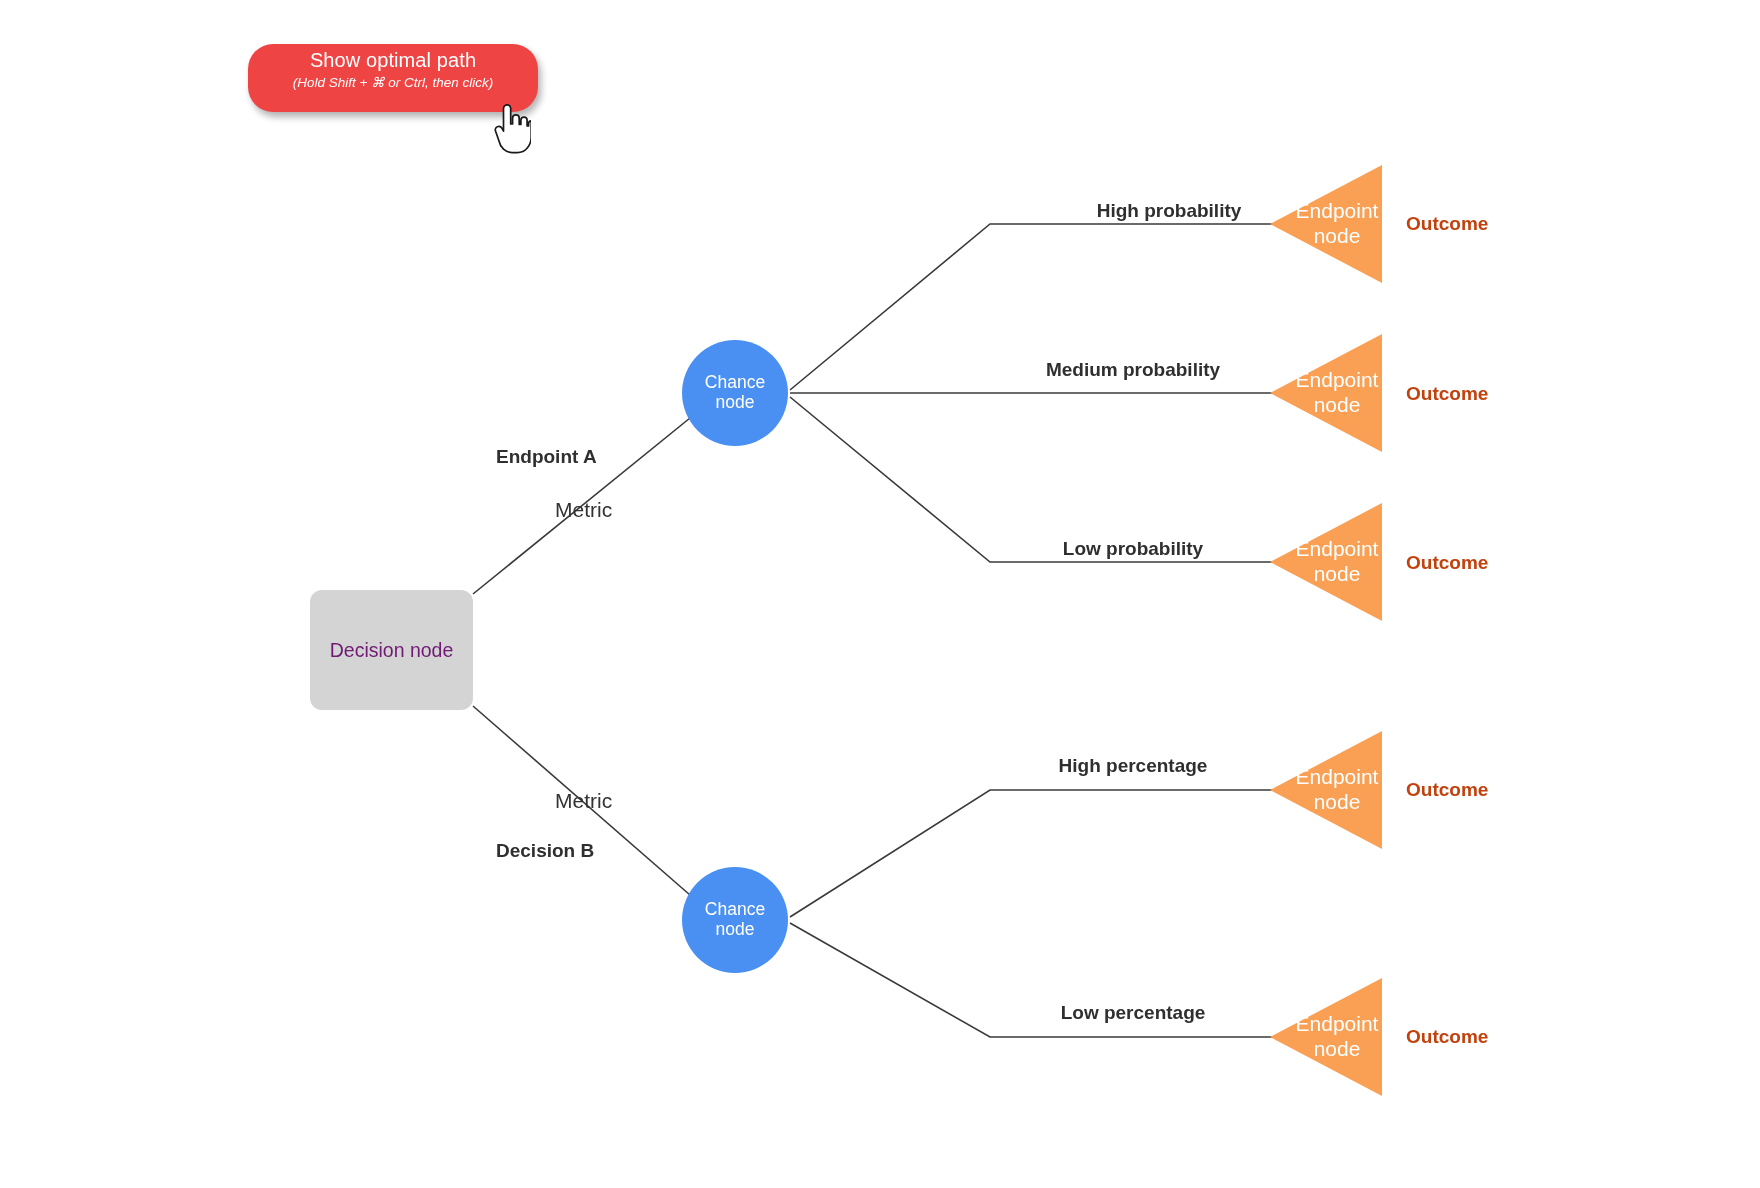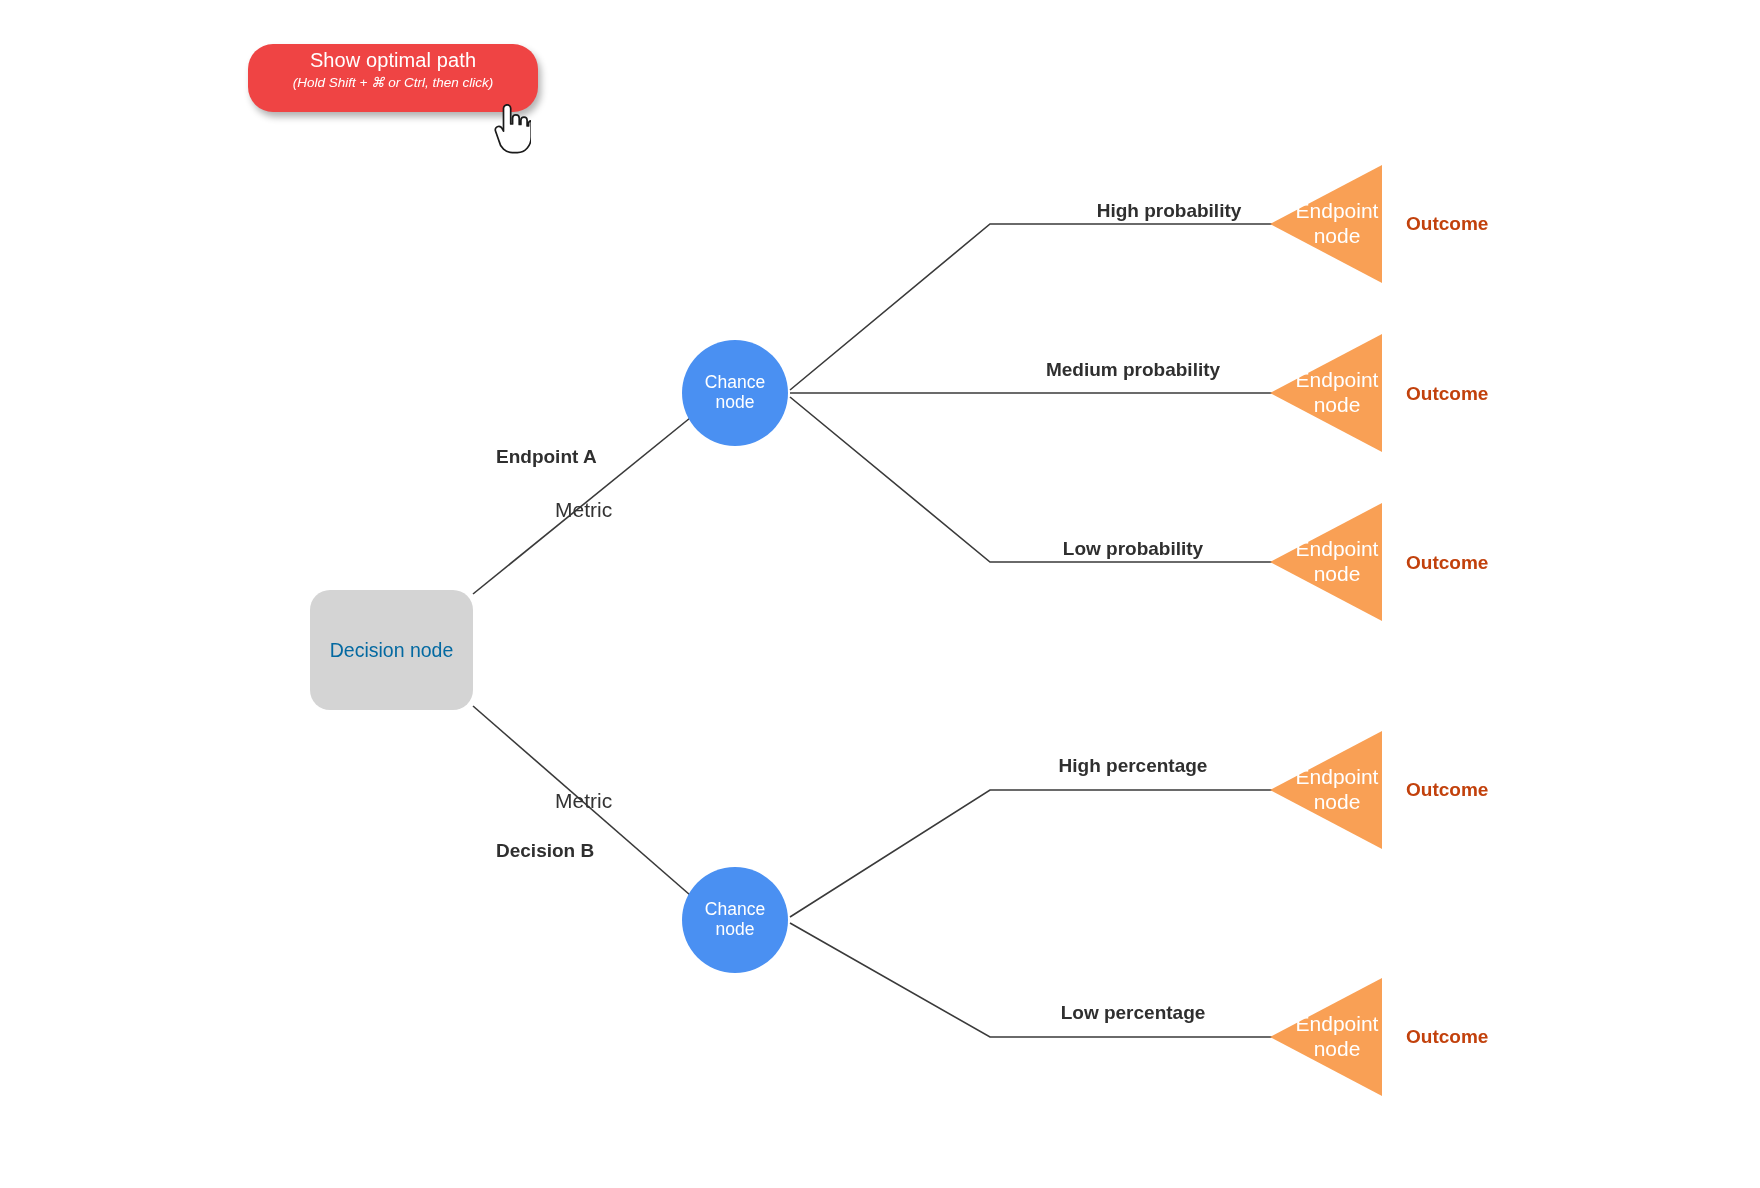--- a/index.html
+++ b/index.html
@@ -10,23 +10,23 @@
     overflow:hidden;
     position:relative;
   }
   #stage{position:absolute;left:0;top:0;width:1760px;height:1188px;}
 
   svg.tree{position:absolute;left:0;top:0;width:1760px;height:1188px;}
   .decision-node{
     position:absolute;
     left:310px;top:590px;width:163px;height:120px;
     background:#d4d4d4;
-    border-radius:20px;
+    border-radius:12px;
     display:flex;align-items:center;justify-content:center;
-    color:#0369a1;
+    color:#701a75;
     font-size:19.5px;
     font-weight:400;
   }
   .chance-node{
     position:absolute;
     width:106px;height:106px;border-radius:50%;
     background:#4a90f2;
     display:flex;align-items:center;justify-content:center;
     color:#ffffff;
     font-size:17.5px;

